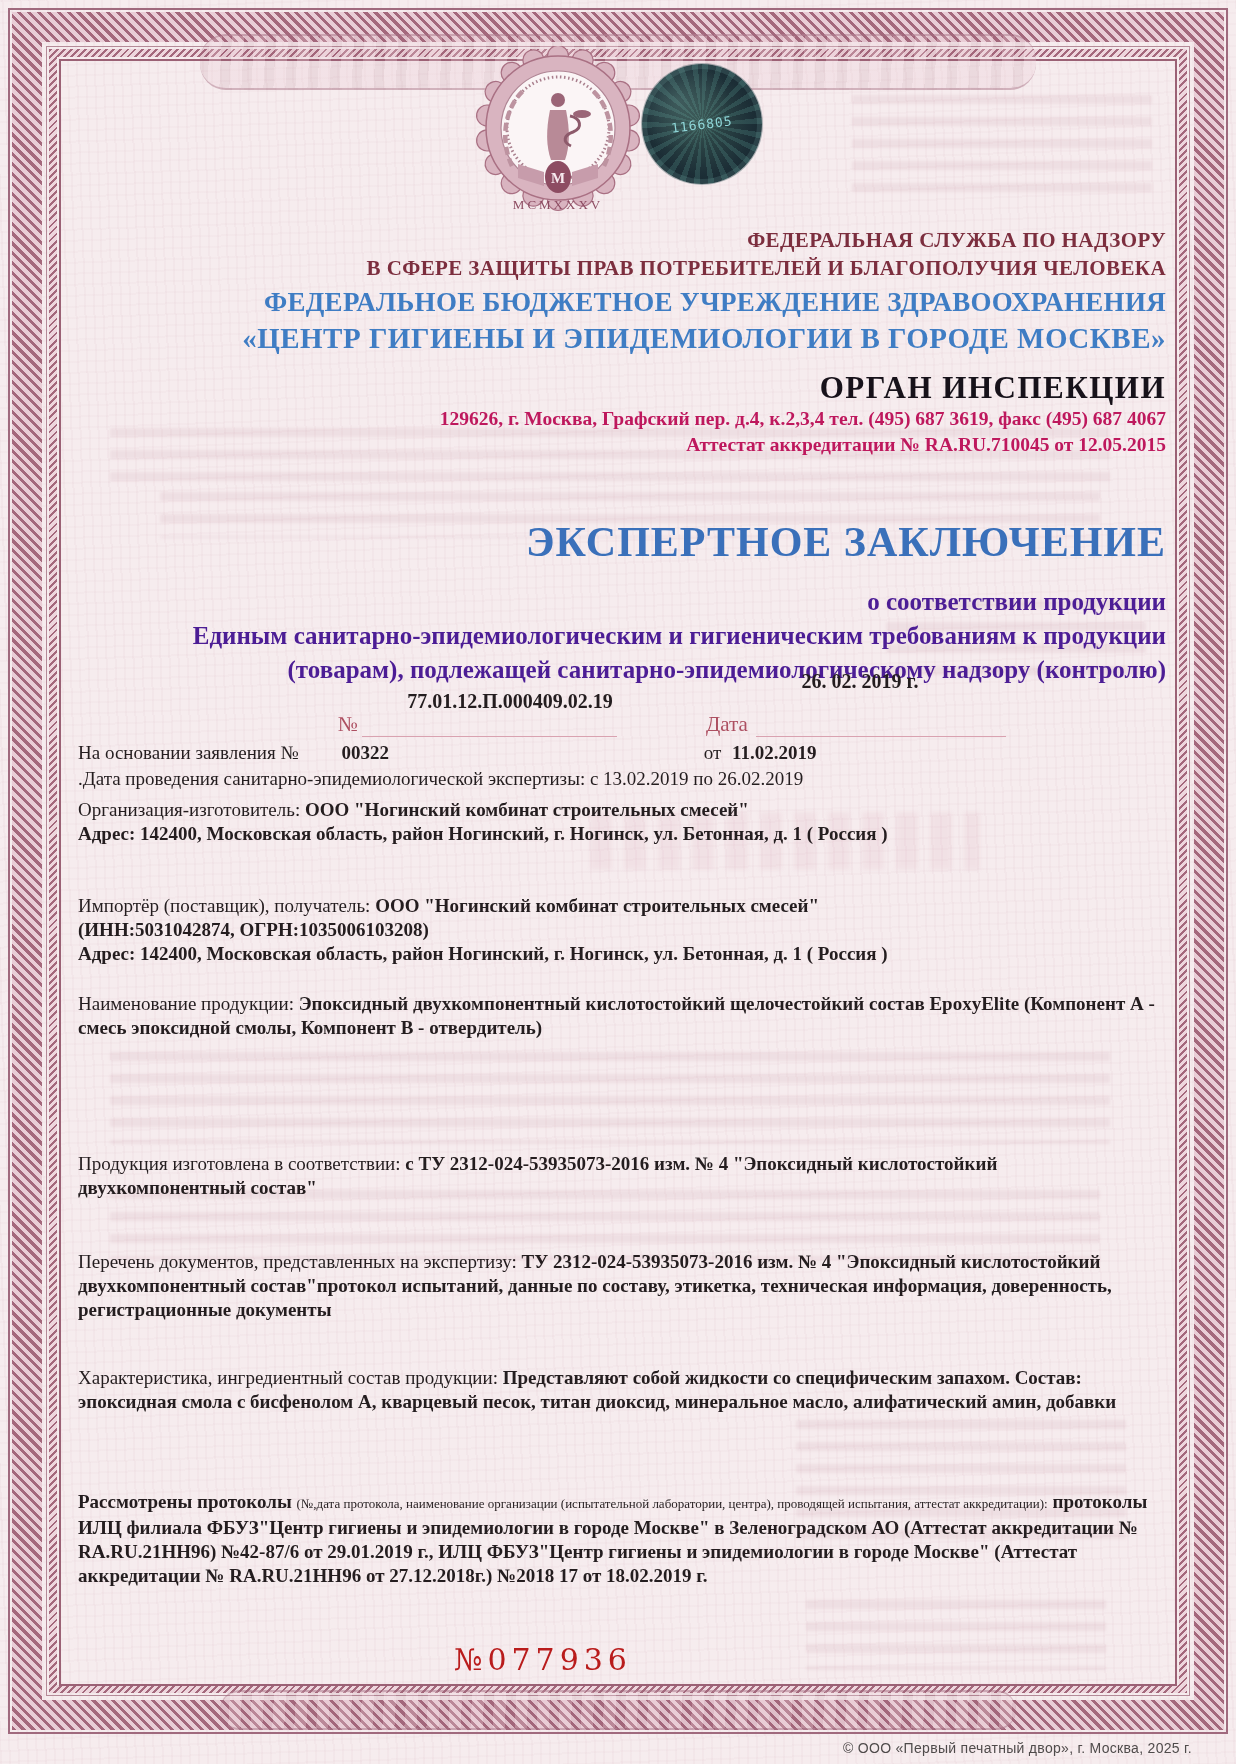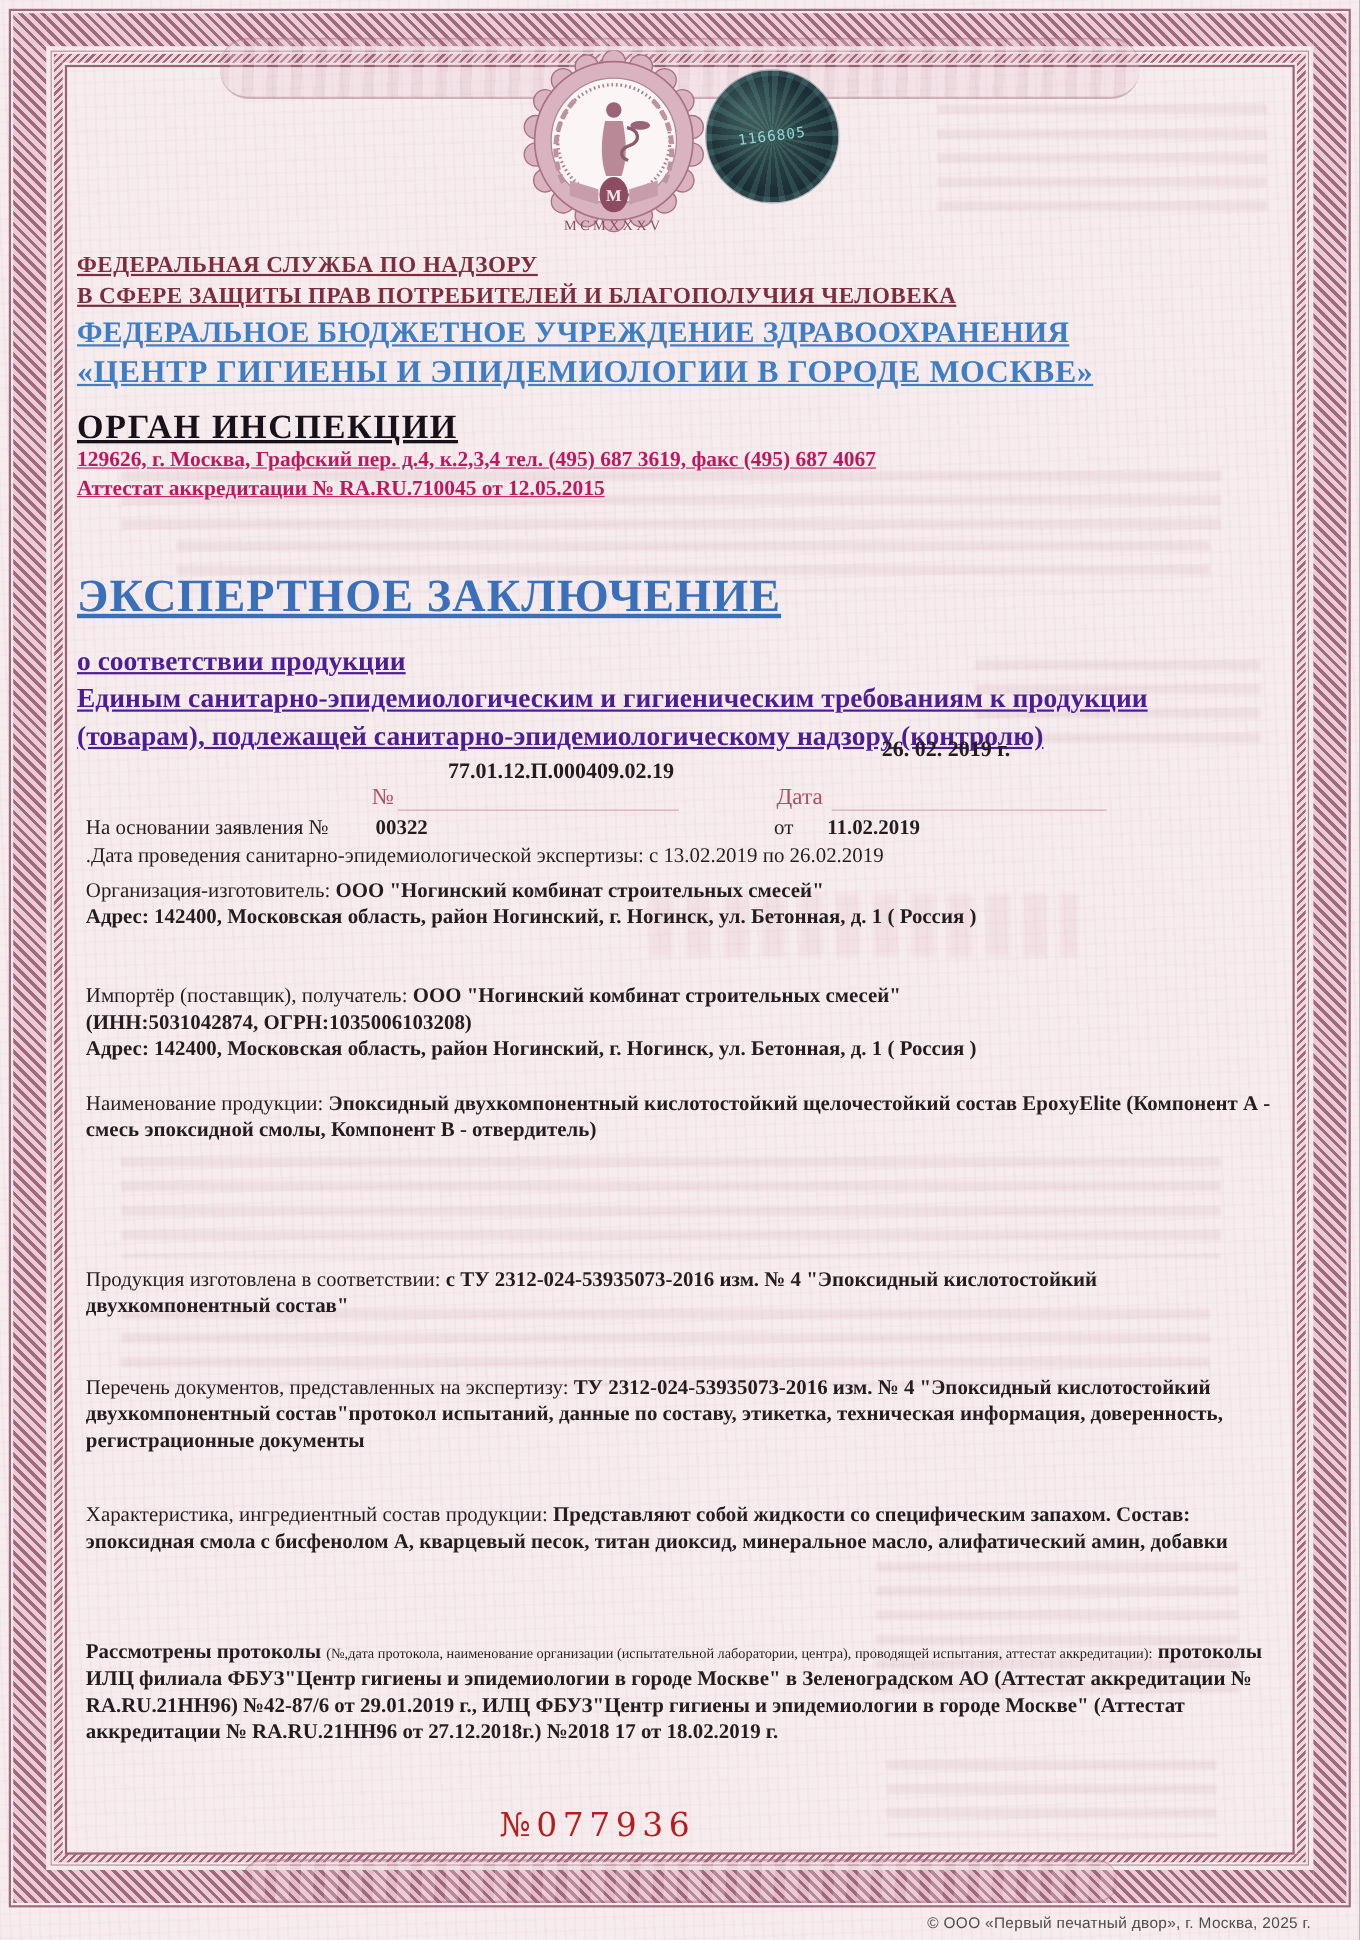--- a/index.html
+++ b/index.html
@@ -25,21 +25,21 @@
     border-image:repeating-linear-gradient(-45deg,#a4687c 0 2px,#eed6dd 2px 5px) 8;z-index:1;}
   .fr-inner{inset:59px 59px 78px 59px;border:2px solid #9b6175;z-index:1;}
   .ribbon{height:52px;border-top:2px solid rgba(160,106,126,.55);border-bottom:2px solid rgba(160,106,126,.55);
     background:repeating-linear-gradient(93deg, rgba(161,96,116,.18) 0 10px, rgba(235,205,214,.42) 10px 22px);
     opacity:.75;z-index:1;border-radius:26px;}
   .ghost{pointer-events:none;filter:blur(1.6px);opacity:.55;z-index:2;
     background:repeating-linear-gradient(180deg, rgba(193,142,158,.26) 0 9px, transparent 9px 22px);}
   .ghost-big{pointer-events:none;filter:blur(2px);opacity:.5;z-index:2;
     background:repeating-linear-gradient(90deg, rgba(205,140,160,.22) 0 22px, transparent 22px 34px);}
   
-  .ctr{left:70px;right:82px;text-align:left;z-index:4;text-decoration:underline;}
+  .ctr{left:70px;right:70px;text-align:right;z-index:4;}
   .h-agency{font-size:21px;font-weight:bold;color:#7c2e3e;letter-spacing:.4px;}
   .h-inst1{font-size:27px;font-weight:bold;color:#3f7dc4;letter-spacing:.3px;}
   .h-inst2{font-size:29px;font-weight:bold;color:#3f7dc4;letter-spacing:.5px;}
   .h-organ{font-size:31px;font-weight:bold;color:#17121a;letter-spacing:1.5px;}
   .h-addr{font-size:19.5px;font-weight:bold;color:#be185d;}
   .title-main{font-size:42px;font-weight:bold;color:#3a70ba;letter-spacing:1px;}
   .subtitle{font-size:25px;font-weight:bold;color:#4c1d95;}
   
   .reg-val{font-size:20px;font-weight:bold;z-index:4;text-align:center;}
   .reg-lbl{font-size:21px;color:#ad4f61;z-index:4;}
@@ -145,21 +145,21 @@
   <div class="abs reg-val" style="left:780px;top:670px;width:160px;">26. 02. 2019 г.</div>
   <span class="abs reg-lbl" style="left:338px;top:712px;">№</span>
   <div class="abs blankline" style="left:362px;top:736px;width:255px;"></div>
   <span class="abs reg-lbl" style="left:706px;top:712px;">Дата</span>
   <div class="abs blankline" style="left:756px;top:736px;width:250px;"></div>
 
   <div class="abs rowtext" style="left:78px;top:742px;right:76px;">
     <span>На основании заявления №</span>
     <span class="b" style="margin-left:38px;">00322</span>
     <span style="margin-left:310px;">от</span>
-    <span class="b" style="margin-left:26px;">11.02.2019</span>
+    <span class="b" style="margin-left:6px;">11.02.2019</span>
   </div>
   <div class="abs rowtext" style="left:78px;top:768px;right:76px;">.Дата проведения санитарно-эпидемиологической экспертизы: с 13.02.2019 по 26.02.2019</div>
 
   <div class="abs sec" style="top:798px;">
     <span class="lbl">Организация-изготовитель: </span><span class="val">ООО "Ногинский комбинат строительных смесей"</span>
     <div class="val">Адрес: 142400, Московская область, район Ногинский, г. Ногинск, ул. Бетонная, д. 1 ( Россия )</div>
   </div>
 
   <div class="abs sec" style="top:894px;">
     <span class="lbl">Импортёр (поставщик), получатель: </span><span class="val">ООО "Ногинский комбинат строительных смесей"</span>

